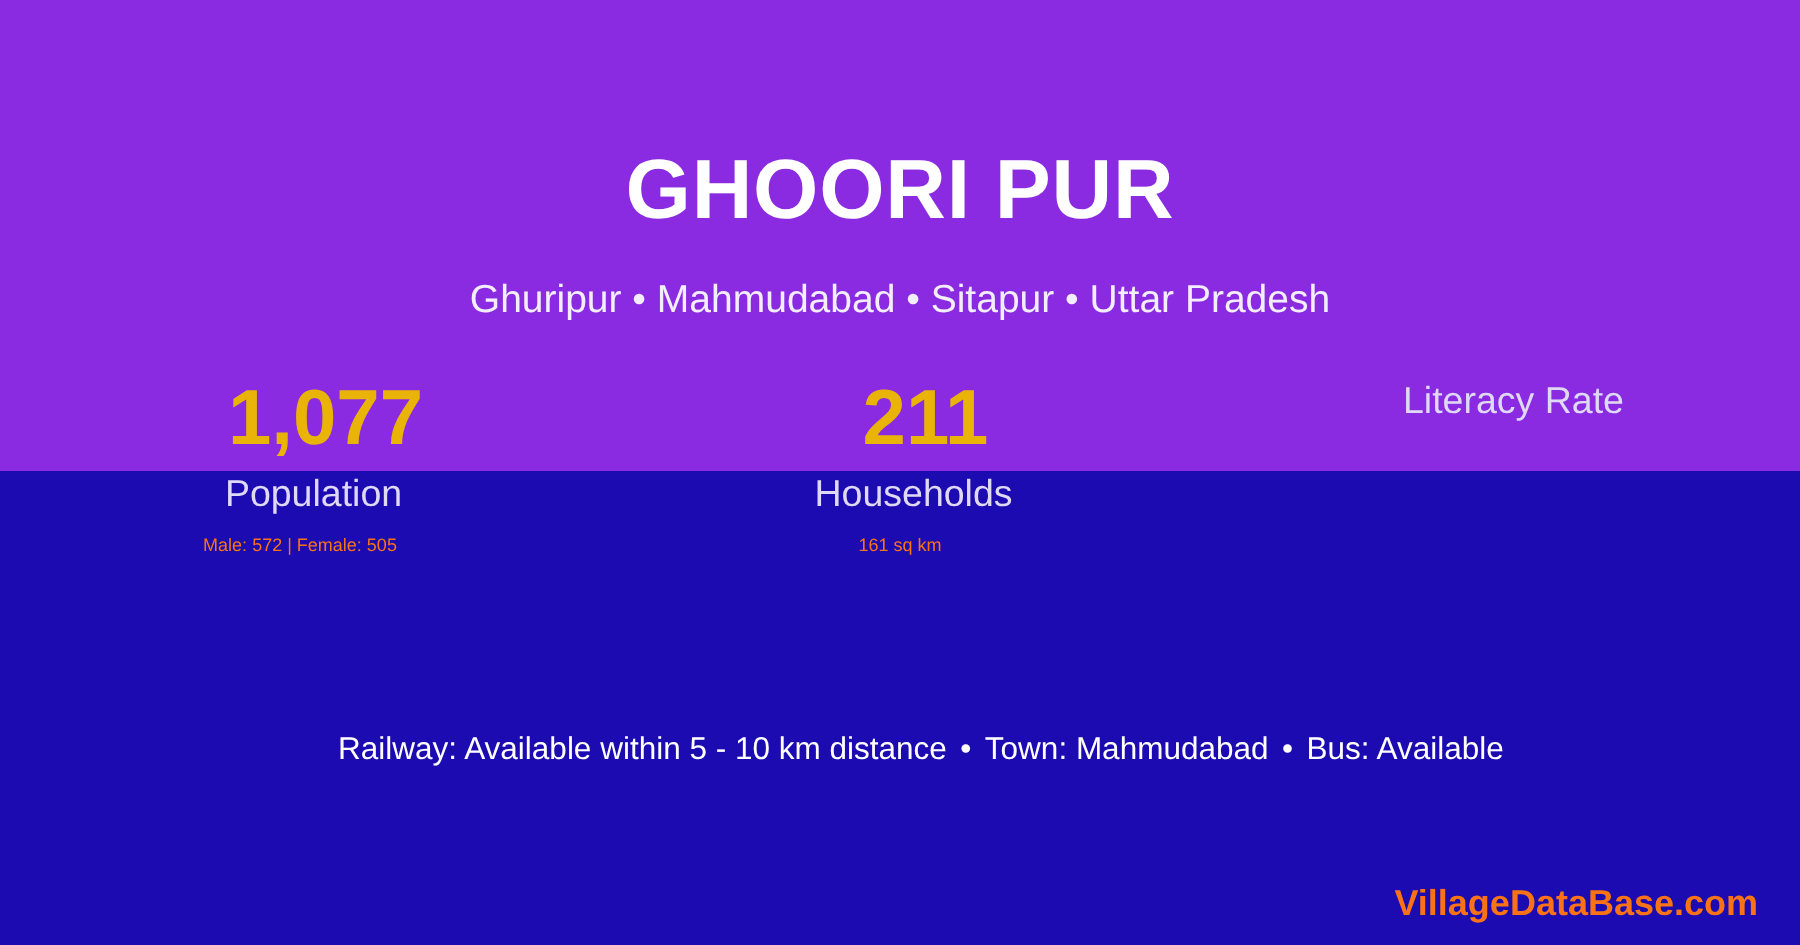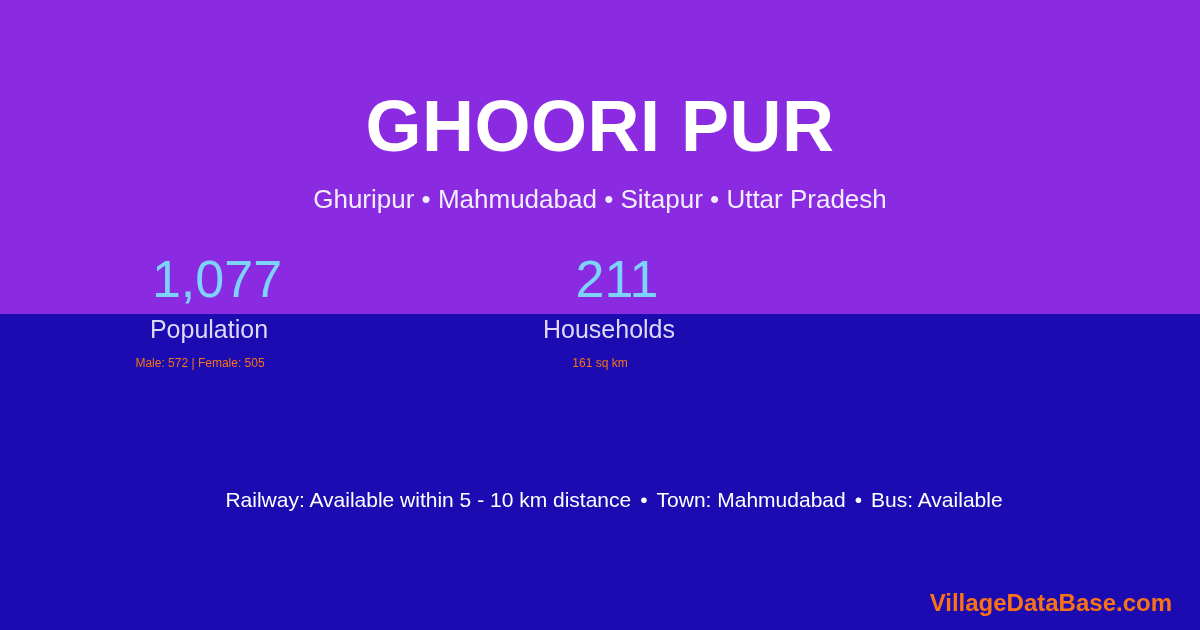--- a/index.html
+++ b/index.html
@@ -41,21 +41,21 @@
     text-align: center;
   }
 
   #village-title {
     margin: 0;
     padding: 0;
     position: absolute;
     left: 0;
     top: 86px;
     width: 1200px;
-    font-size: 72px;
+    font-size: 56px;
     line-height: 80px;
     font-weight: bold;
     color: #ffffff;
     letter-spacing: 0.5px;
     text-align: center;
     white-space: nowrap;
   }
 
   #village-subtitle {
     margin: 0;
@@ -83,22 +83,22 @@
   }
 
   .stat-block {
     flex: 1 1 0;
     text-align: center;
   }
 
   .stat-value {
     font-size: 52px;
     line-height: 62px;
-    font-weight: normal;
-    color: #7dd3fc;
+    font-weight: bold;
+    color: #eab308;
     white-space: nowrap;
     margin-left: 34px;
   }
 
   .stat-label {
     margin-top: 4px;
     font-size: 25px;
     line-height: 30px;
     font-weight: normal;
     color: #dfd9f7;
@@ -168,20 +168,21 @@
       <div class="stat-sub">Male: 572 | Female: 505</div>
     </div>
 
     <div class="stat-block">
       <div class="stat-value">211</div>
       <div class="stat-label">Households</div>
       <div class="stat-sub">161 sq km</div>
     </div>
 
     <div class="stat-block">
+      <div class="stat-label">Literacy Rate</div>
     </div>
 
   </div>
 
   <div id="facilities-line">
     <span>Railway: Available within 5 - 10 km distance</span><span class="facility-sep">•</span><span>Town: Mahmudabad</span><span class="facility-sep">•</span><span>Bus: Available</span>
   </div>
 
   <div id="branding">VillageDataBase.com</div>
 

